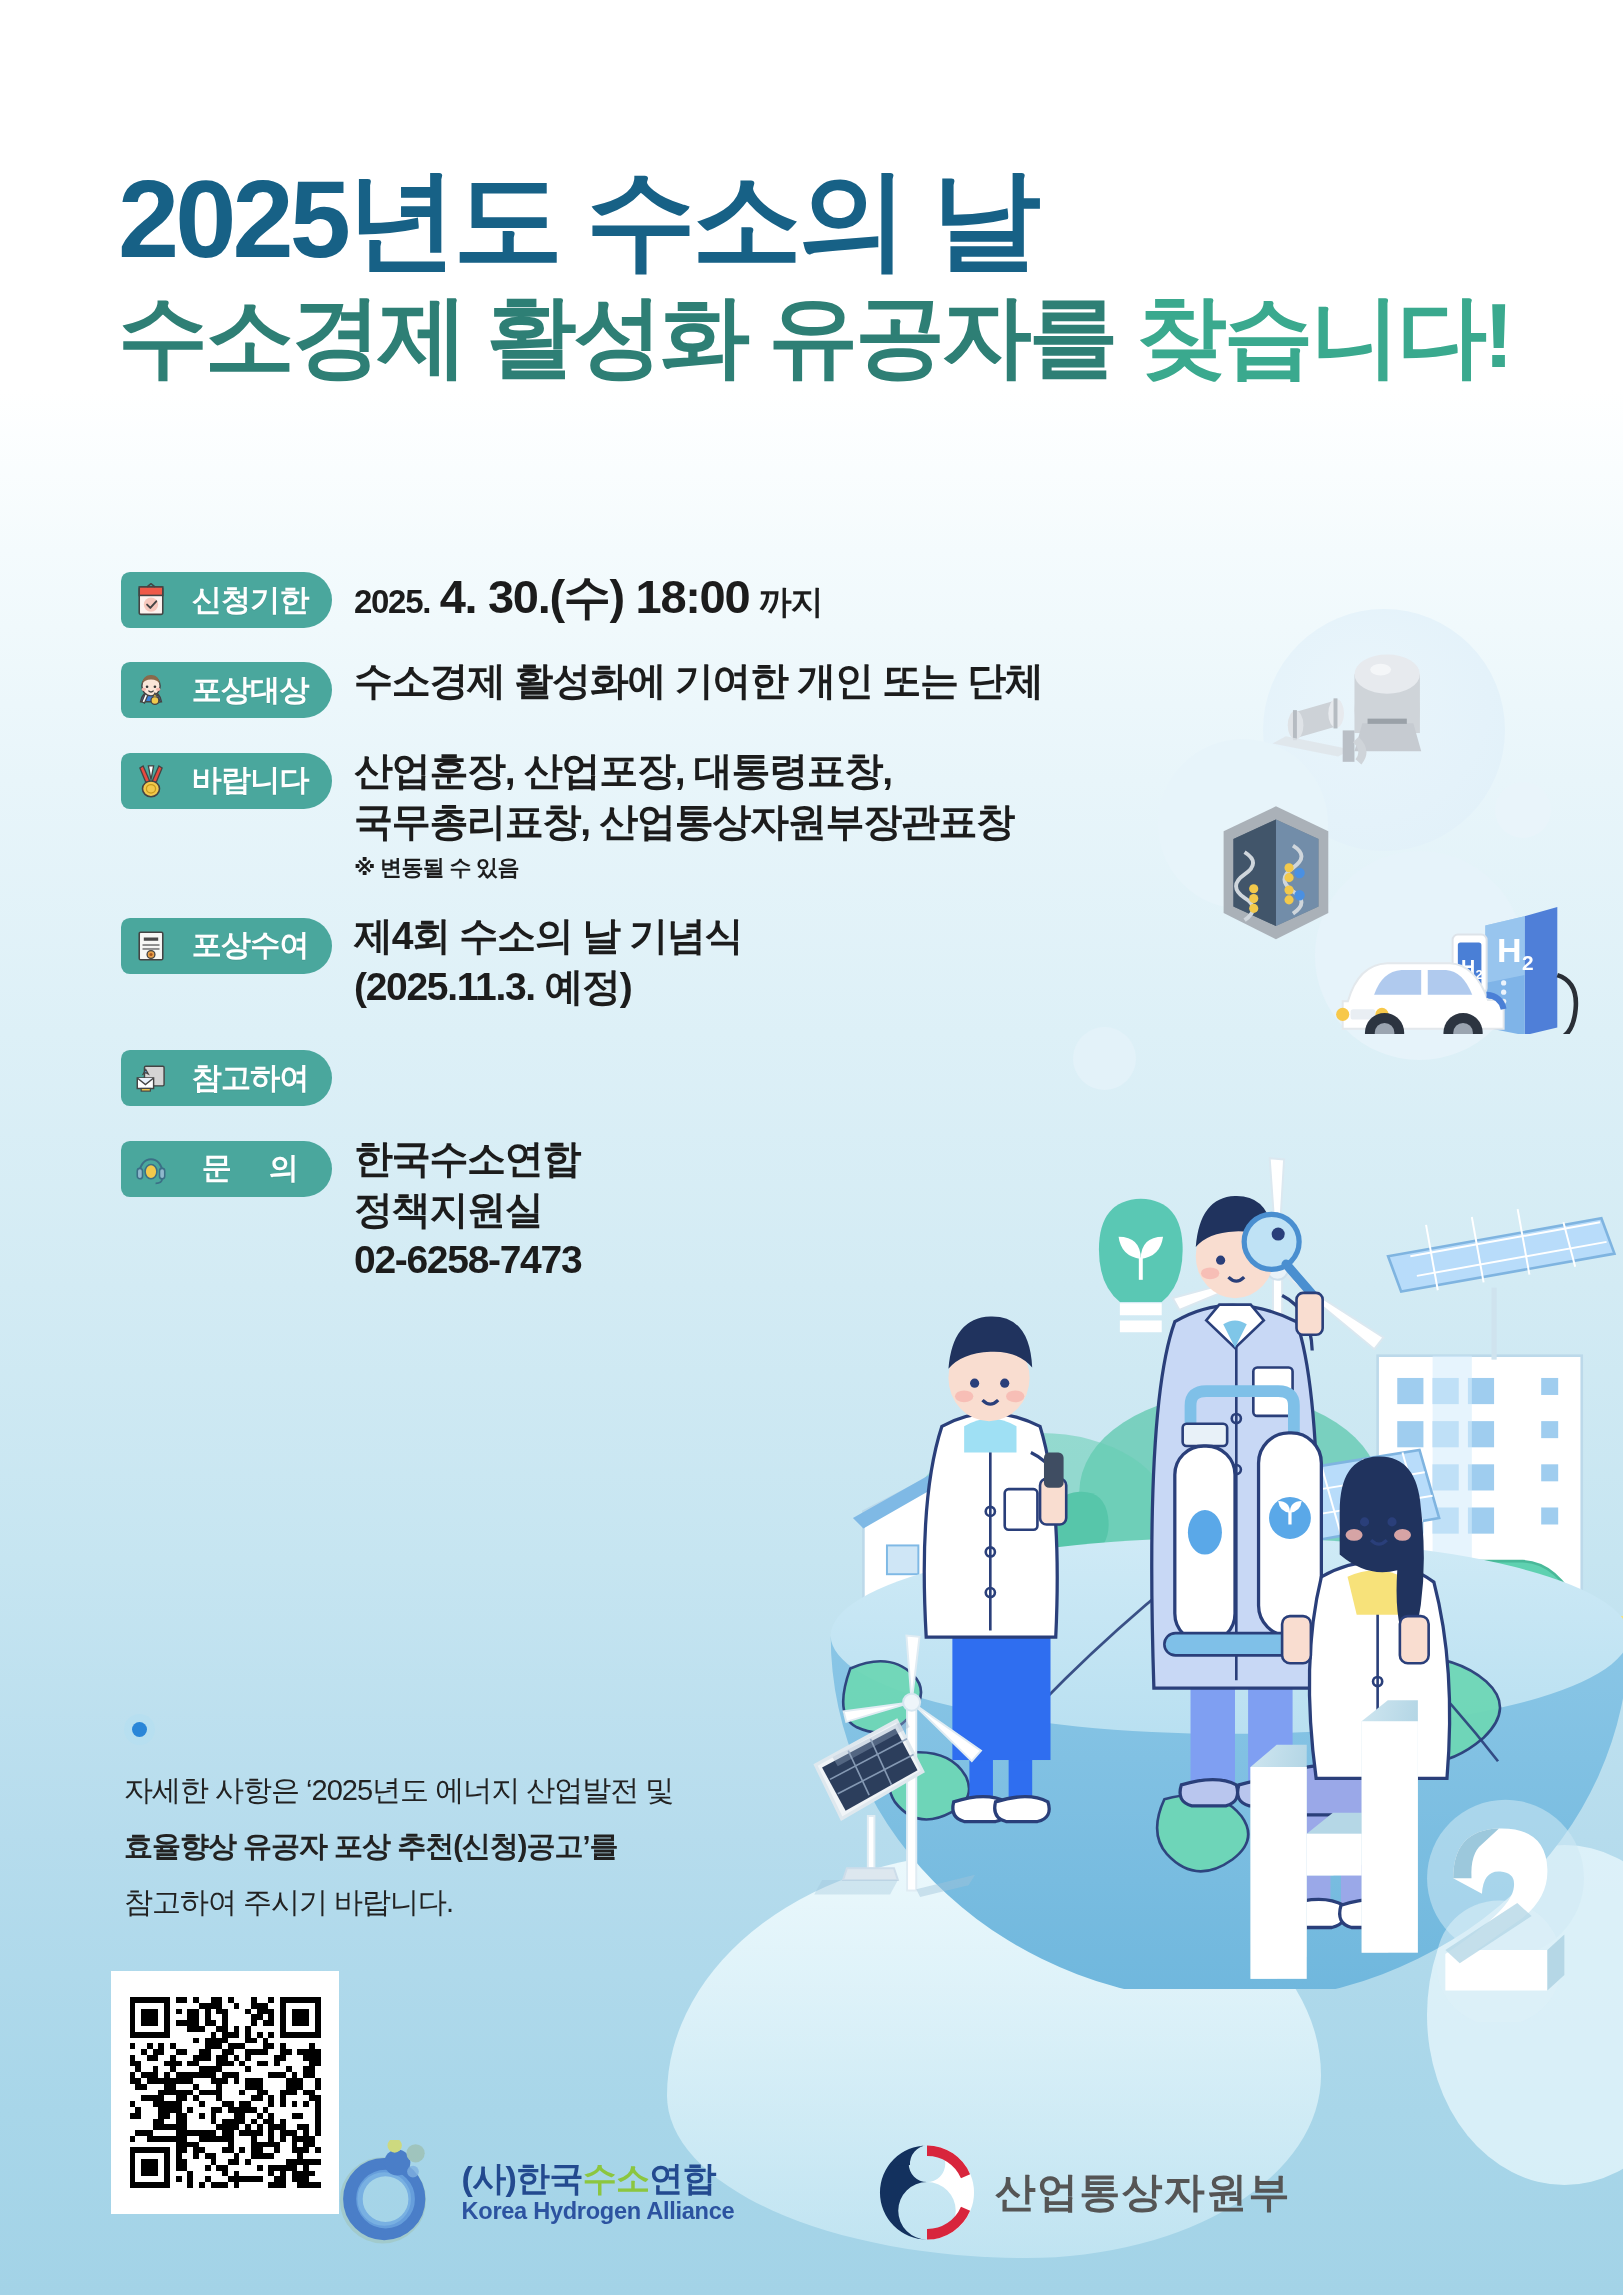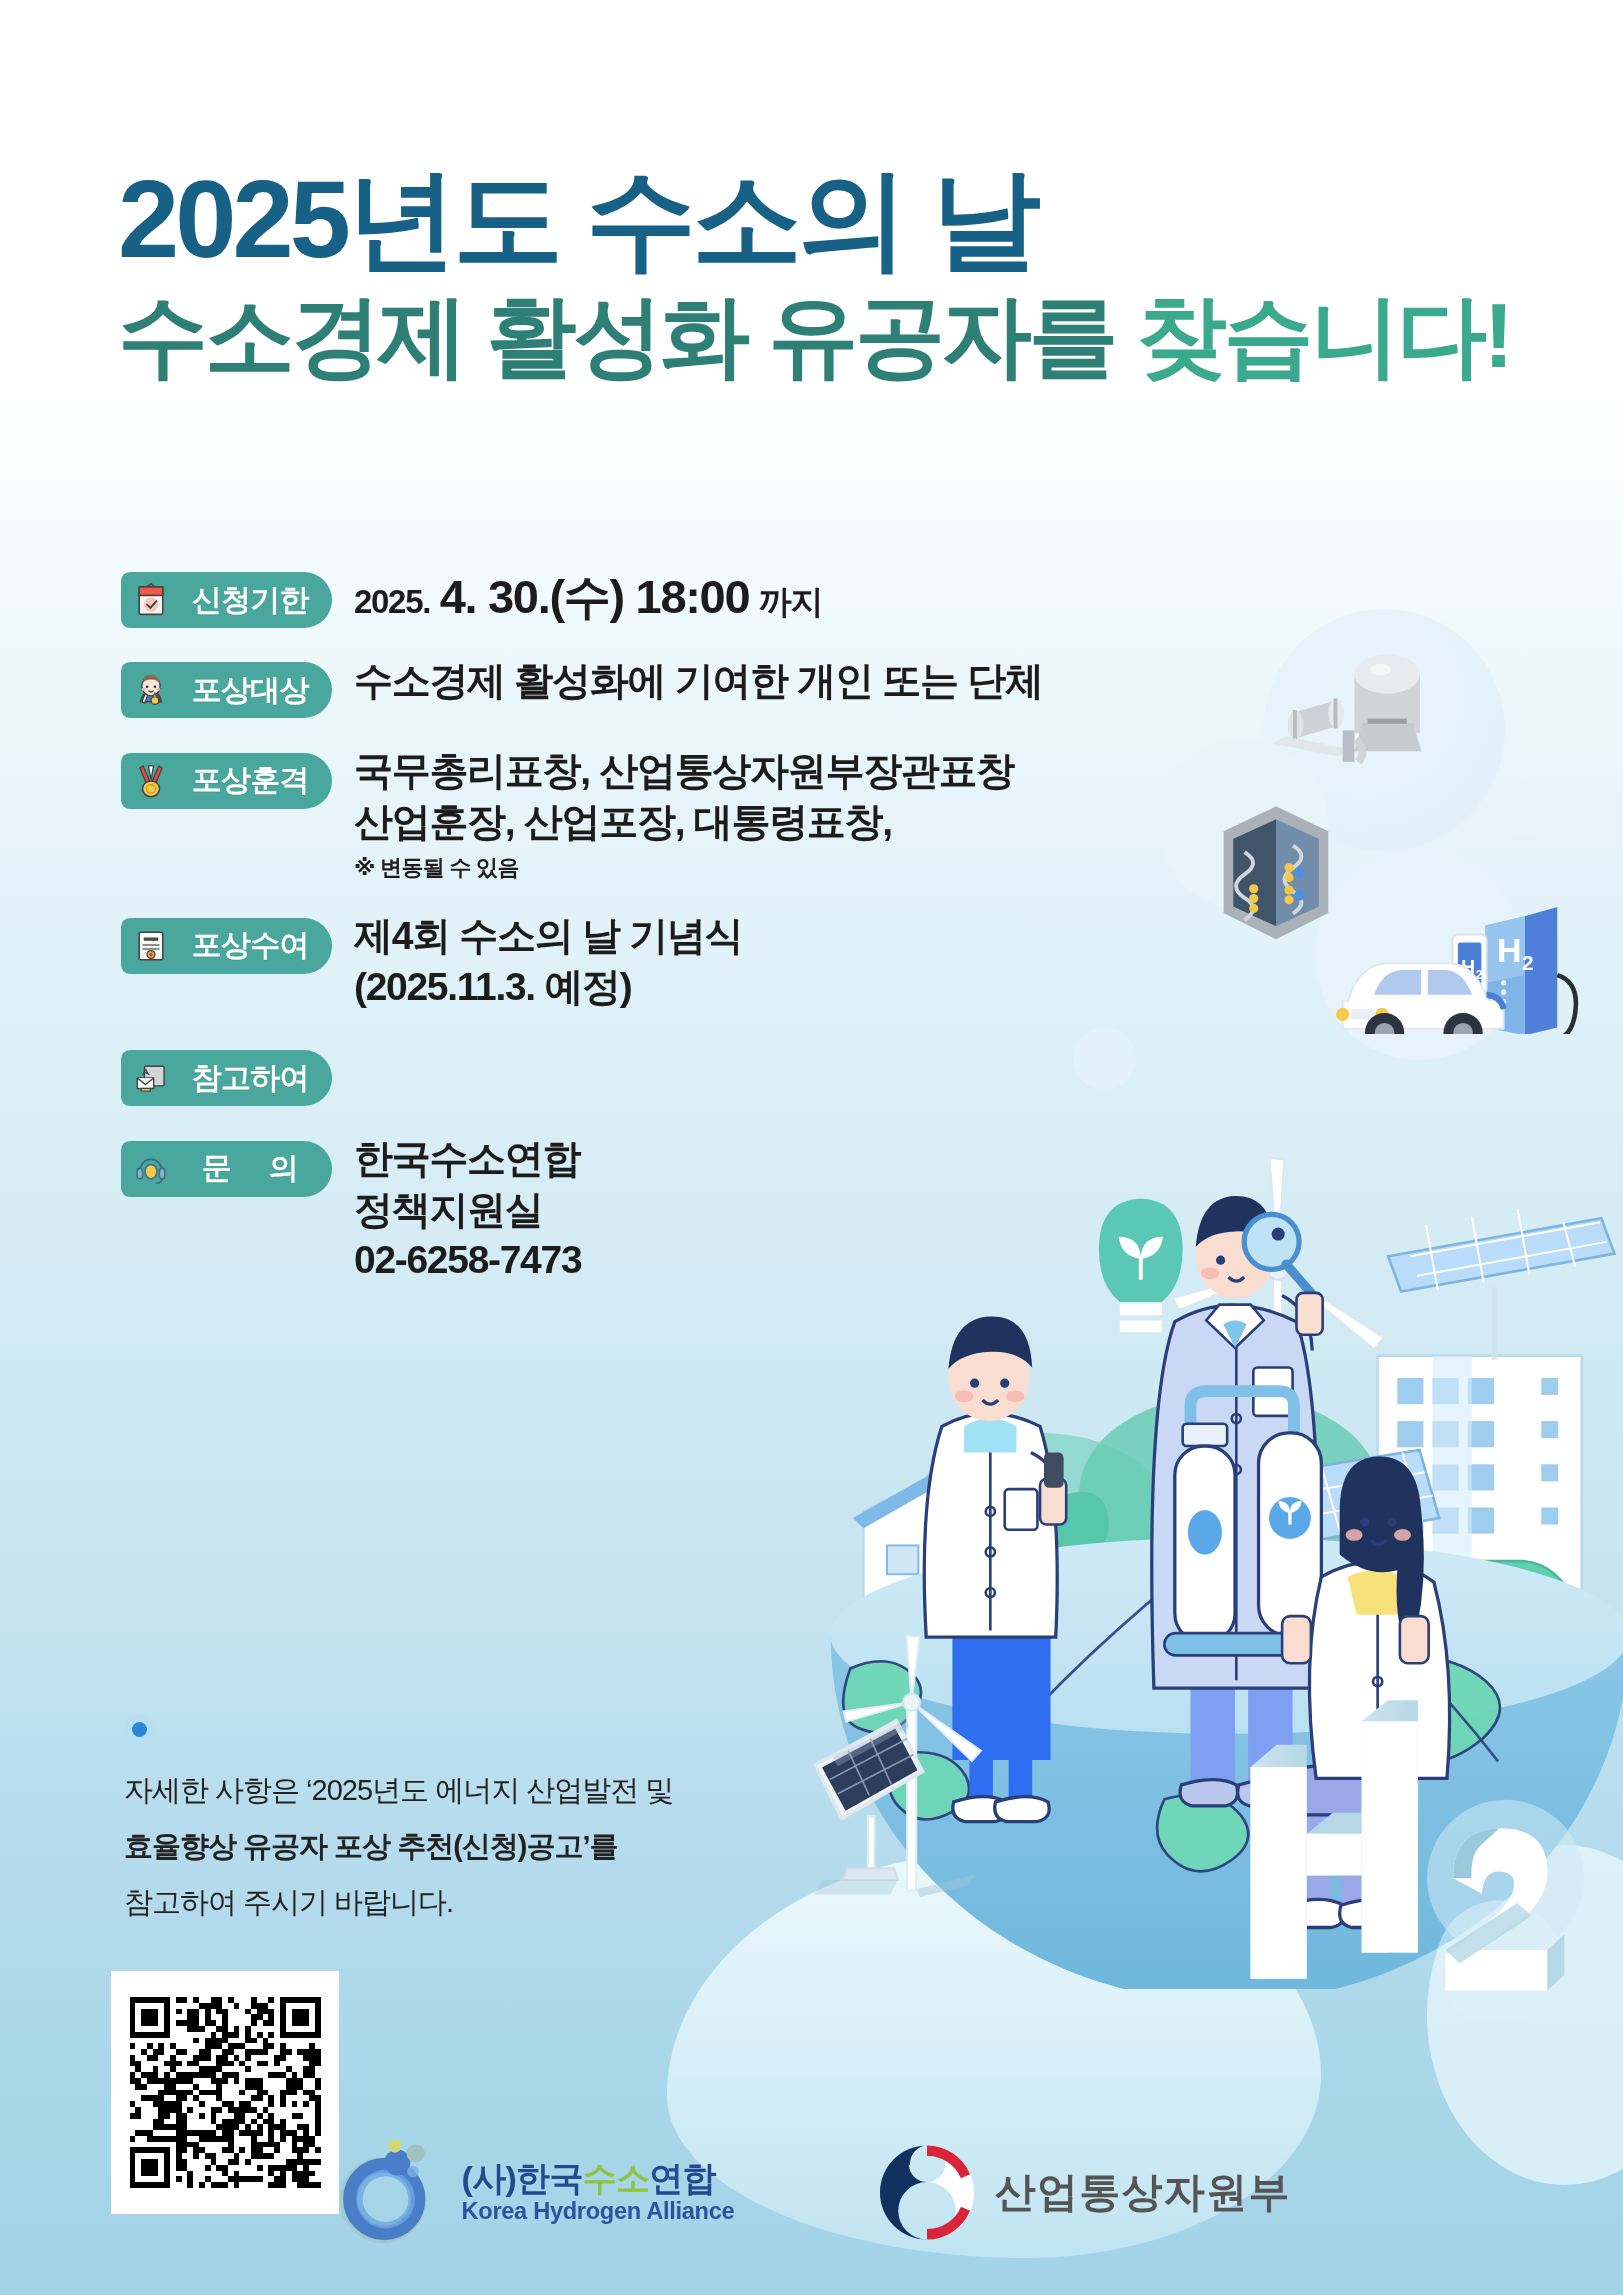--- a/index.html
+++ b/index.html
@@ -479,25 +479,25 @@
     <div class="badge">
       <span class="badge-icon">
         <svg width="34" height="34" viewBox="0 0 52 52">
           <path d="M14 3 L24 26 L18 28 L9 6 Z" fill="#e84a3f" stroke="#444" stroke-width="2"></path>
           <path d="M38 3 L28 26 L34 28 L43 6 Z" fill="#e84a3f" stroke="#444" stroke-width="2"></path>
           <path d="M22 3 L26 24 L30 3 Z" fill="#ffffff" stroke="#444" stroke-width="2"></path>
           <ellipse cx="26" cy="38" rx="13" ry="12" fill="#f2c94c" stroke="#444" stroke-width="2.4"></ellipse>
           <ellipse cx="26" cy="38" rx="7" ry="6.5" fill="none" stroke="#c99b1f" stroke-width="2"></ellipse>
         </svg>
       </span>
-      <span class="badge-label">포상훈격</span>
+      <span class="badge-label">바랍니다</span>
     </div>
     <div class="row-content">
+      <div class="line">산업훈장, 산업포장, 대통령표창,</div>
       <div class="line">국무총리표창, 산업통상자원부장관표창</div>
-      <div class="line">산업훈장, 산업포장, 대통령표창,</div>
       <div class="note">※ 변동될 수 있음</div>
     </div>
   </div>
 
   <div class="row" style="margin-top:19.6px;">
     <div class="badge">
       <span class="badge-icon">
         <svg width="34" height="34" viewBox="0 0 52 52">
           <rect x="8" y="5" width="36" height="42" rx="2" fill="#f7f7f5" stroke="#444" stroke-width="2.4"></rect>
           <rect x="15" y="13" width="22" height="5" fill="#4a4a4a"></rect>

